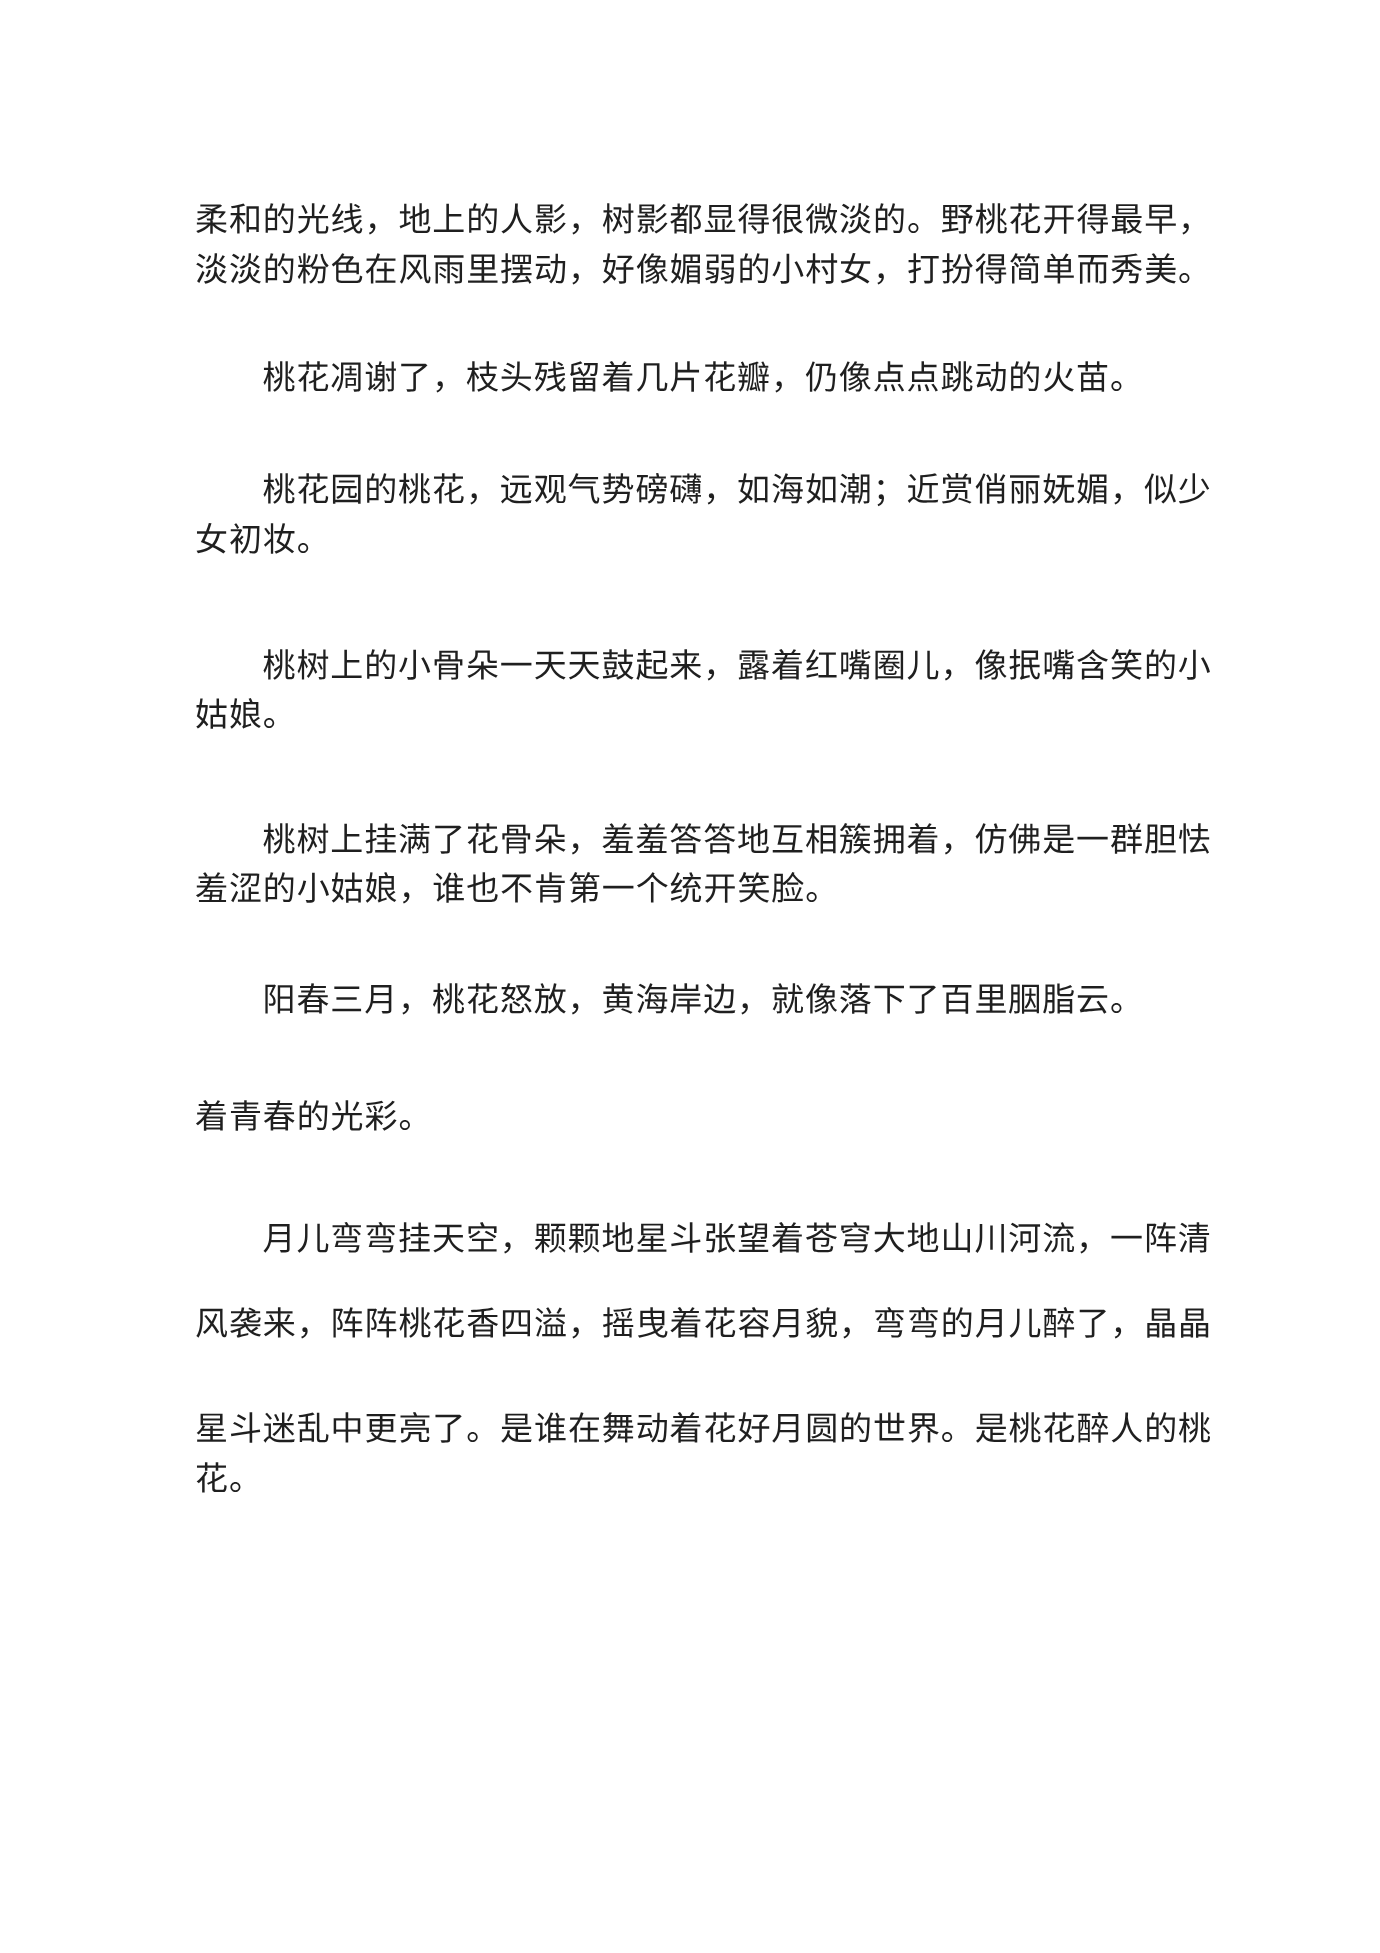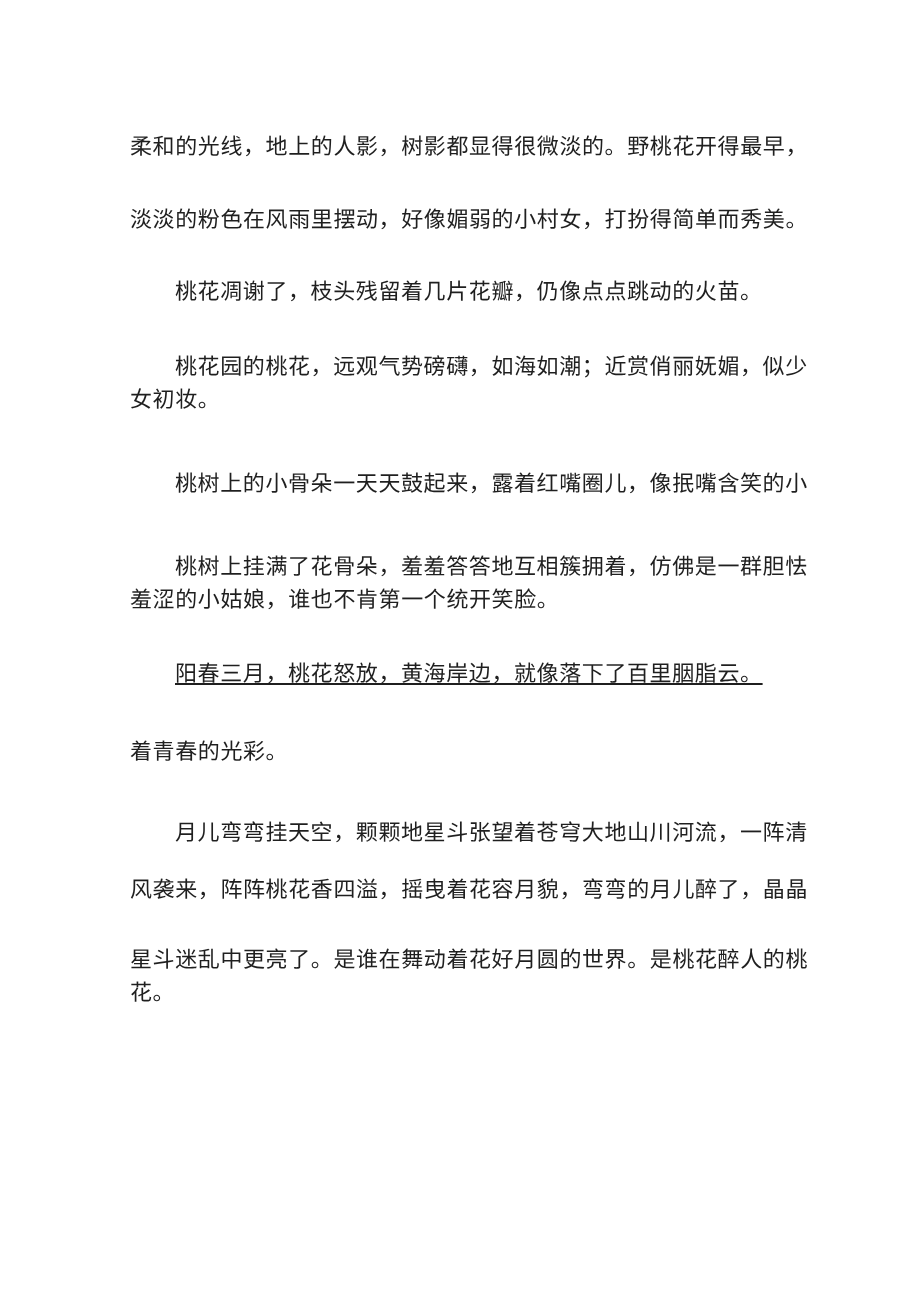--- a/index.html
+++ b/index.html
@@ -34,26 +34,26 @@
     font-weight: 400;
   }
   .indent { text-indent: 45px; }
 
   
   .p2 { margin-top: 39px; font-family: Liberation Serif, serif; }
   .p3 { margin-top: 42px; }
   .p4 { margin-top: 54px; }
   .p5 { margin-top: 51px; }
   .p6 { margin-top: 50px; }
-  .p7 { margin-top: 41px; text-decoration: underline; }
+  .p7 { margin-top: 41px; }
   .p8 { margin-top: 45px; }
   .p9 { margin-top: 48px; }
 
   
-  .gap40 { margin-top: 40px; }
+  .gap40 { }
   .gap38 { margin-top: 24px; }
   .gap37 { margin-top: 37px; }
 </style>
 </head>
 <body>
 
 <div class="page">
   <div class="content">
 
     <div class="para p1">
@@ -66,20 +66,21 @@
     </div>
 
     <div class="para p3">
       <div class="line indent">桃花园的桃花，远观气势磅礴，如海如潮；近赏俏丽妩媚，似少</div>
       <div class="line">女初妆。</div>
     </div>
 
 
     <div class="para p5">
       <div class="line indent">桃树上的小骨朵一天天鼓起来，露着红嘴圈儿，像抿嘴含笑的小</div>
+      <div class="line">姑娘。</div>
     </div>
 
     <div class="para p6">
       <div class="line indent">桃树上挂满了花骨朵，羞羞答答地互相簇拥着，仿佛是一群胆怯</div>
       <div class="line">羞涩的小姑娘，谁也不肯第一个统开笑脸。</div>
     </div>
 
     <div class="para p7">
       <div class="line indent">阳春三月，桃花怒放，黄海岸边，就像落下了百里胭脂云。</div>
     </div>

